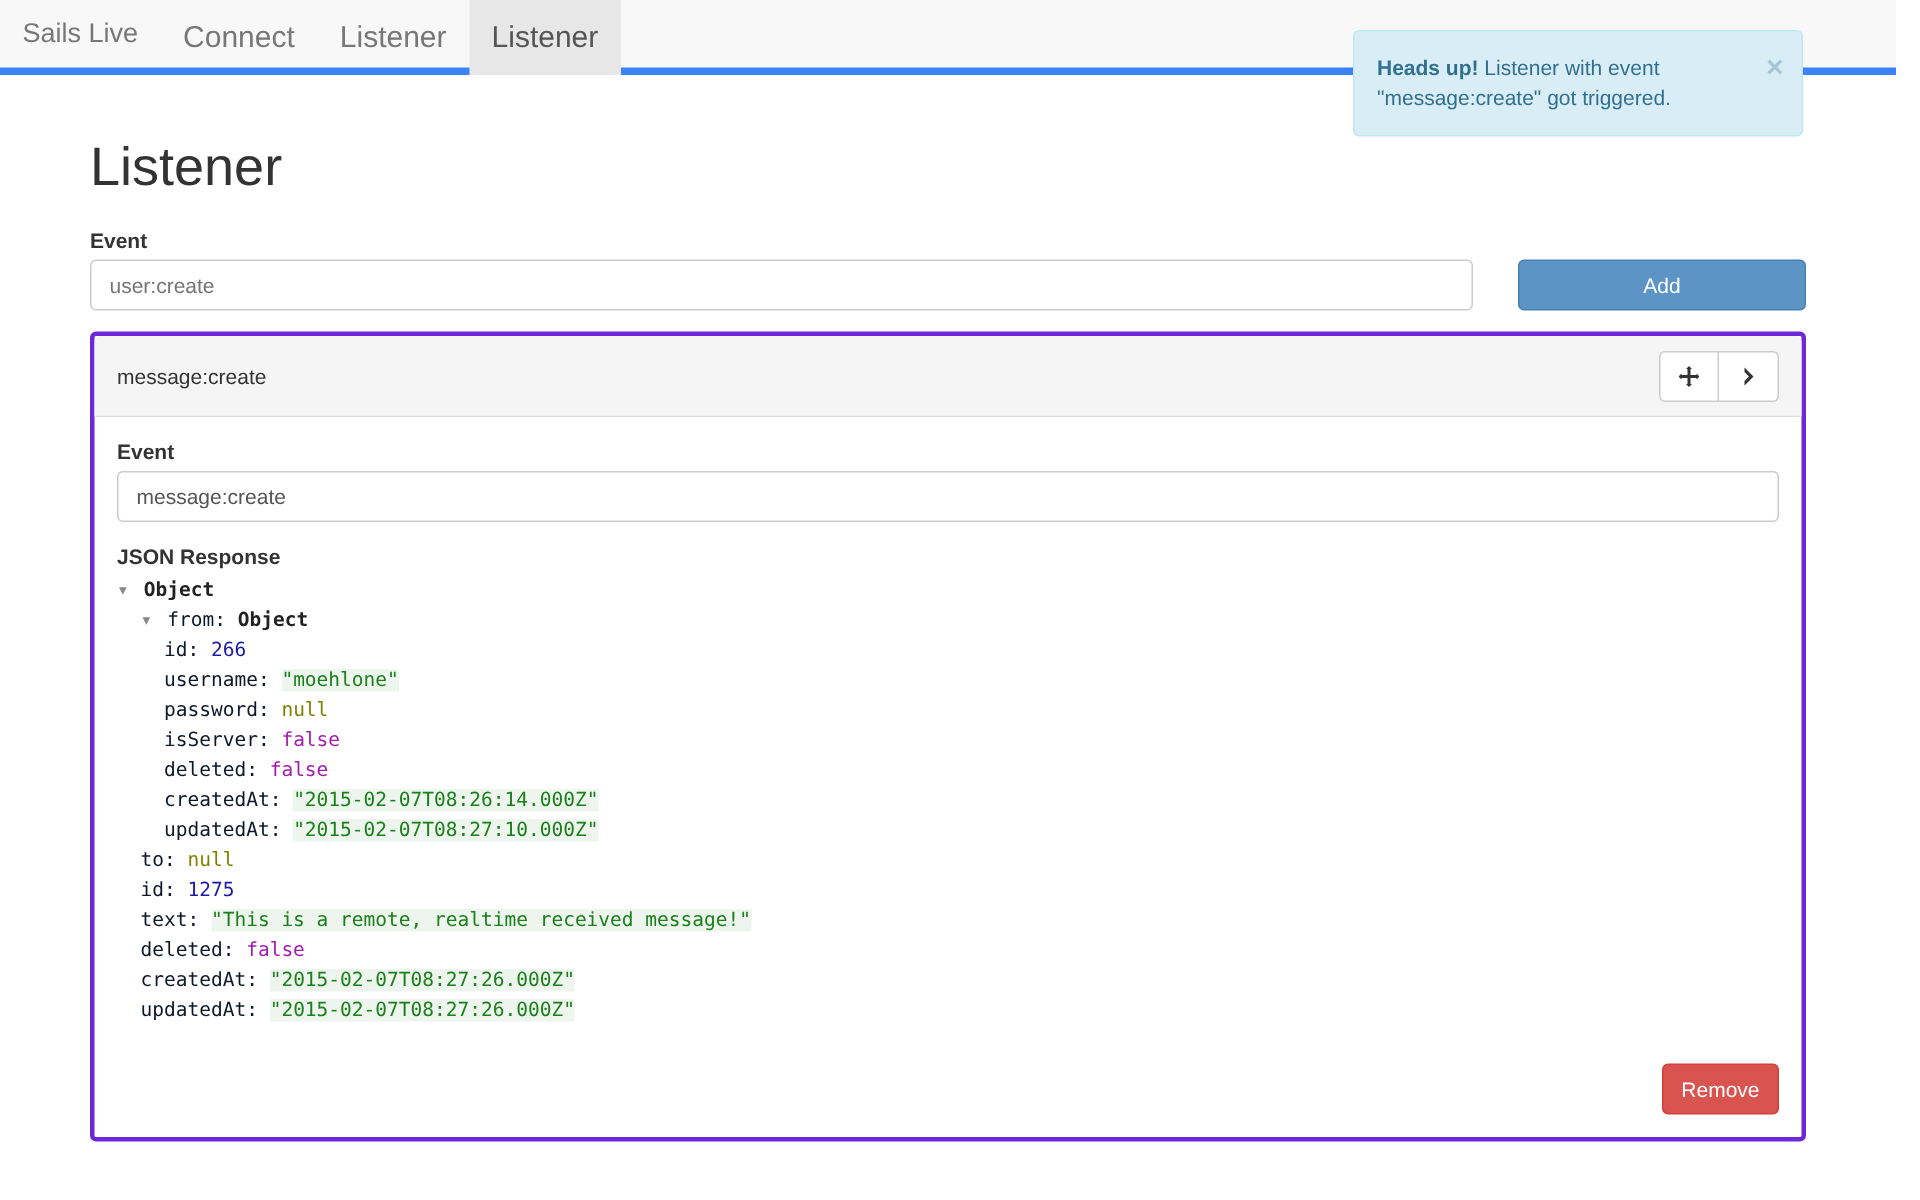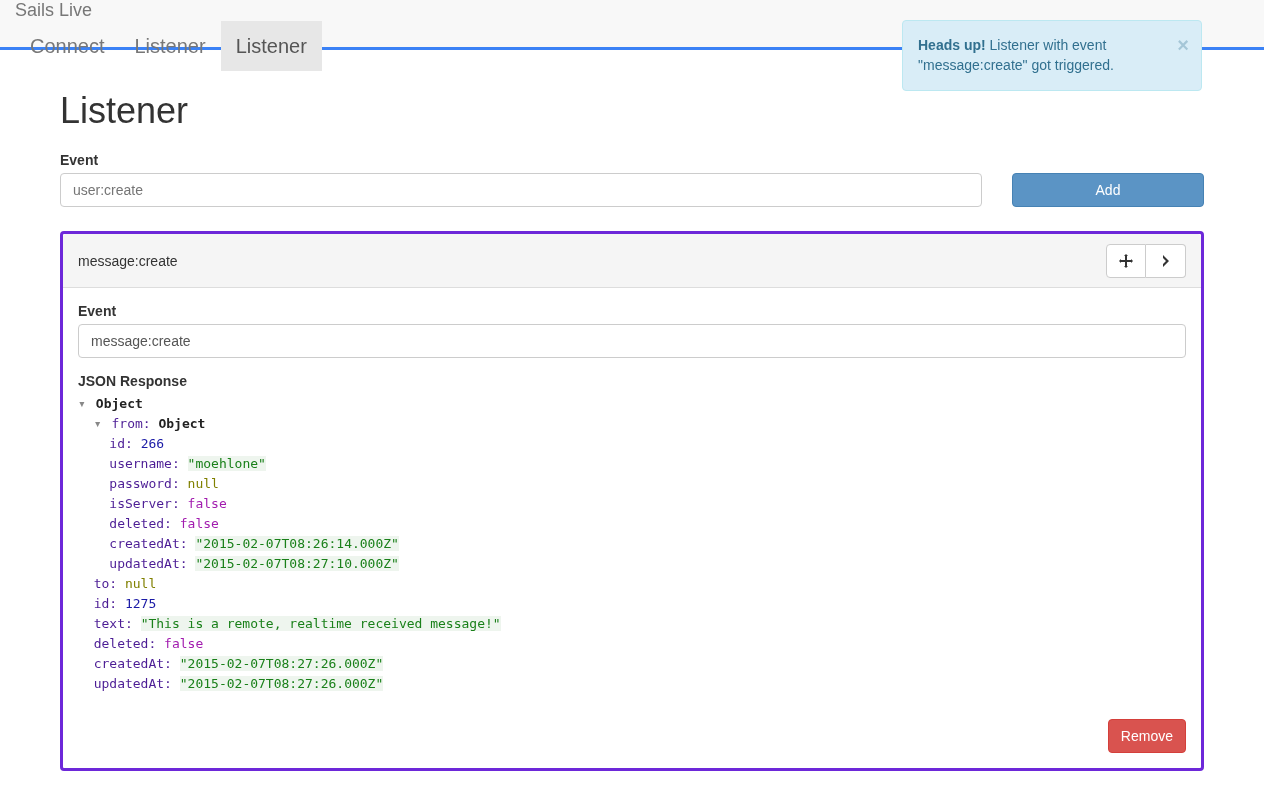--- a/index.html
+++ b/index.html
@@ -11,25 +11,24 @@
     }
     .page-wrapper {
       width: 1264px;
       height: 800px;
       overflow-y: scroll;
       position: relative;
     }
     .navbar {
       height: 50px;
       background: #f8f8f8;
-      border-bottom: 3px solid #3b82f6;
+      border-bottom: 5px solid #3b82f6;
       display: flex;
       align-items: stretch;
       padding: 0 15px;
-      flex-direction: column;
     }
     .navbar-brand {
       display: flex;
       align-items: center;
       font-size: 18px;
       color: #777;
       padding: 0 15px 0 0;
       text-decoration: none;
     }
     .navbar-nav { display: flex; list-style: none; }
@@ -56,21 +55,21 @@
       line-height: 1.4;
     }
     .alert-close {
       position: absolute; top: 10px; right: 12px;
       color: #31708f; opacity: .3;
       font-size: 20px; font-weight: bold; cursor: pointer;
     }
     .container { padding: 20px 60px; }
     h1.page-title { font-size: 36px; font-weight: 500; margin: 20px 0 20px 0; }
     .form-label { font-weight: 700; margin-bottom: 5px; display: block; }
-    .top-form-row { display: flex; gap: 30px; align-items: flex-end; margin-bottom: 24px; }
+    .top-form-row { display: flex; gap: 30px; align-items: flex-end; margin-bottom: 14px; }
     .top-form-row .form-control { flex: 1; }
     .form-control {
       display: block; width: 100%; height: 34px;
       padding: 6px 12px; font-size: 14px; color: #555;
       background: #fff; border: 1px solid #ccc;
       border-radius: 4px;
     }
     .btn {
       display: inline-flex; align-items: center; justify-content: center;
       height: 34px; padding: 6px 12px; font-size: 14px;
@@ -94,21 +93,21 @@
     .btn-group .btn-default:first-child { border-top-right-radius:0; border-bottom-right-radius:0; }
     .btn-group .btn-default:last-child  { border-top-left-radius:0;  border-bottom-left-radius:0; border-left:0; }
     .panel-body { padding: 15px; }
     .json-section-title { font-weight: 700; margin: 15px 0 5px 0; }
     .json-viewer {
       font-family: Menlo, Monaco, Consolas, monospace;
       font-size: 13px; line-height: 20px;
       white-space: pre;
     }
     .jv-toggle { color: #888; display: inline-block; width: 10px; }
-    .jv-key    { color: #4c1d95; }
+    .jv-key    { color: #0f172a; }
     .jv-type   { color: #222; font-weight: bold; }
     .jv-num    { color: #1a1aa6; }
     .jv-str    { color: #1a801a; background:#eef5ee; }
     .jv-null   { color: #808000; }
     .jv-bool   { color: #a21caf; }
     .panel-footer { padding: 10px 15px 15px; display: flex; justify-content: flex-end; }
     ::-webkit-scrollbar { width: 16px; background: #f1f1f1; }
     ::-webkit-scrollbar-button { height:16px; background:#f1f1f1; }
   </style>
 </head>

